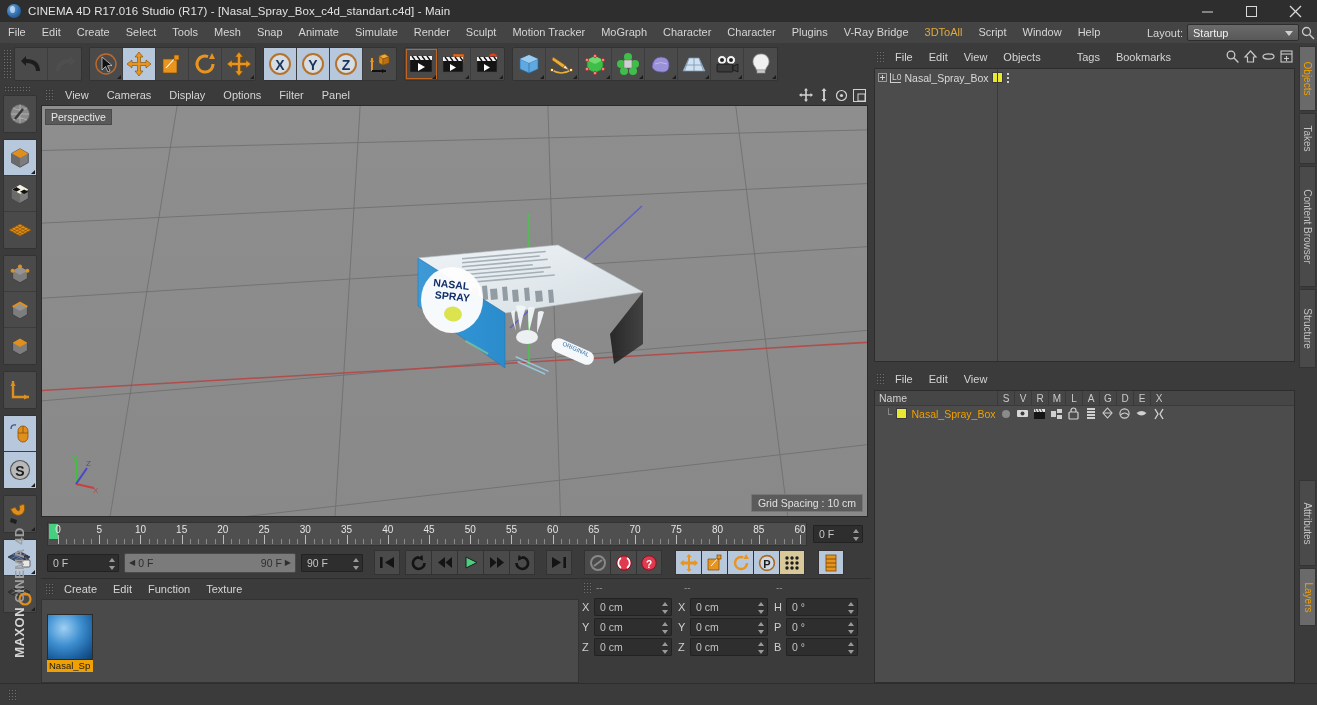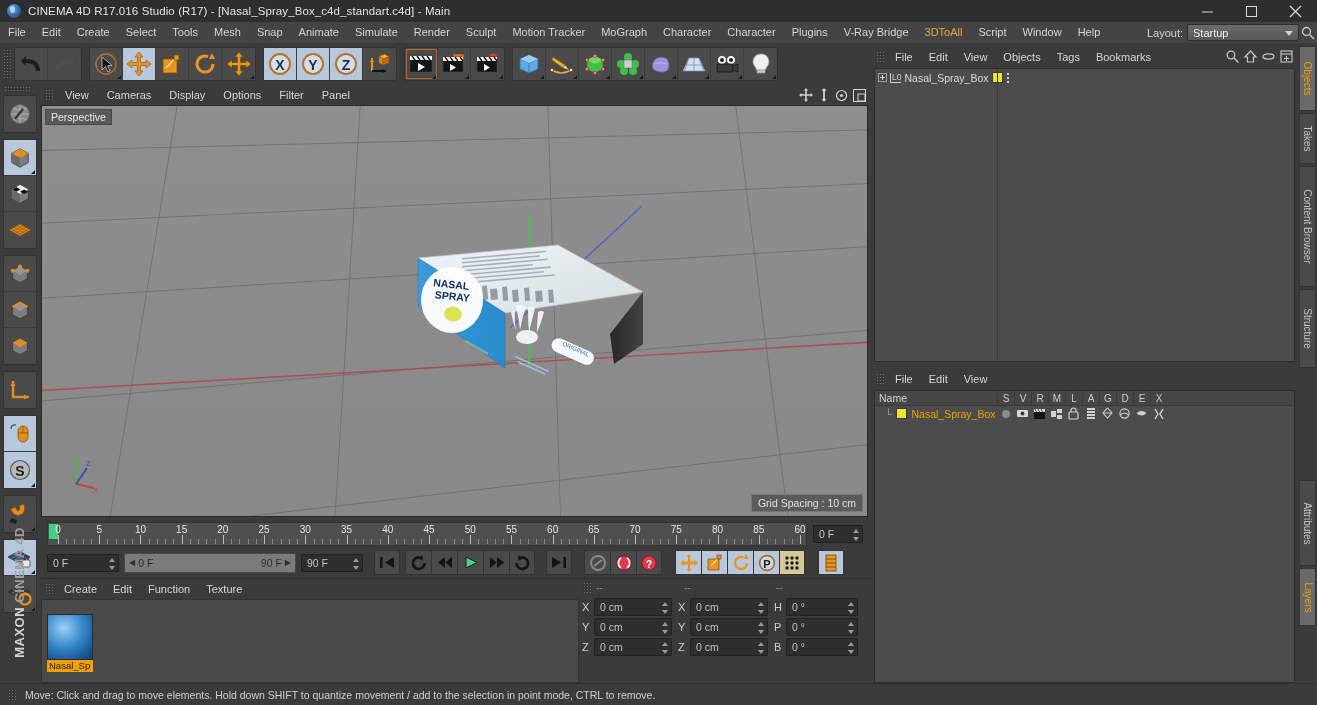--- a/index.html
+++ b/index.html
@@ -1239,21 +1239,21 @@
   </div>
 
   <div class="objman">
     <div class="panel-header">
       <div class="grip" style="height:12px;width:9px;margin-left:4px"></div>
       <div id="om-menu" style="display:flex">
           <div class="menuitem" style="height: 22px; line-height: 22px;">File</div>
           <div class="menuitem" style="height: 22px; line-height: 22px;">Edit</div>
           <div class="menuitem" style="height: 22px; line-height: 22px;">View</div>
           <div class="menuitem" style="height: 22px; line-height: 22px;">Objects</div>
-          <div class="menuitem" style="height: 22px; line-height: 22px;">Tags</div>
+          <div class="menuitem" style="height: 22px; line-height: 22px; margin-left: 20px;">Tags</div>
           <div class="menuitem" style="height: 22px; line-height: 22px;">Bookmarks</div>
         </div>
       <div class="om-icons">
         <span>
           <svg width="13" height="13" viewBox="0 0 13 13">
               <circle cx="5" cy="5" r="3.8" fill="none" stroke="#c8c8c8" stroke-width="1.3"></circle>
               <line x1="7.8" y1="7.8" x2="12.4" y2="12.4" stroke="#c8c8c8" stroke-width="1.4"></line>
             </svg>
         </span>
         <span>
@@ -1401,16 +1401,15 @@
       <div class="vtab" style="height: 86px;">
         <span>Attributes</span>
       </div>
       <div class="vtab sel" style="height: 58px;">
         <span>Layers</span>
       </div>
     </div>
 
   <div class="statusbar">
     <div class="grip" style="height:12px;width:9px;margin-left:8px;margin-right:8px"></div>
-    <span class="txt">Move: Click and drag to move elements. Hold down SHIFT to quantize movement / add to the selection in point mode, CTRL to remove.</span>
   </div>
 
 </div>
 
 </body></html>

